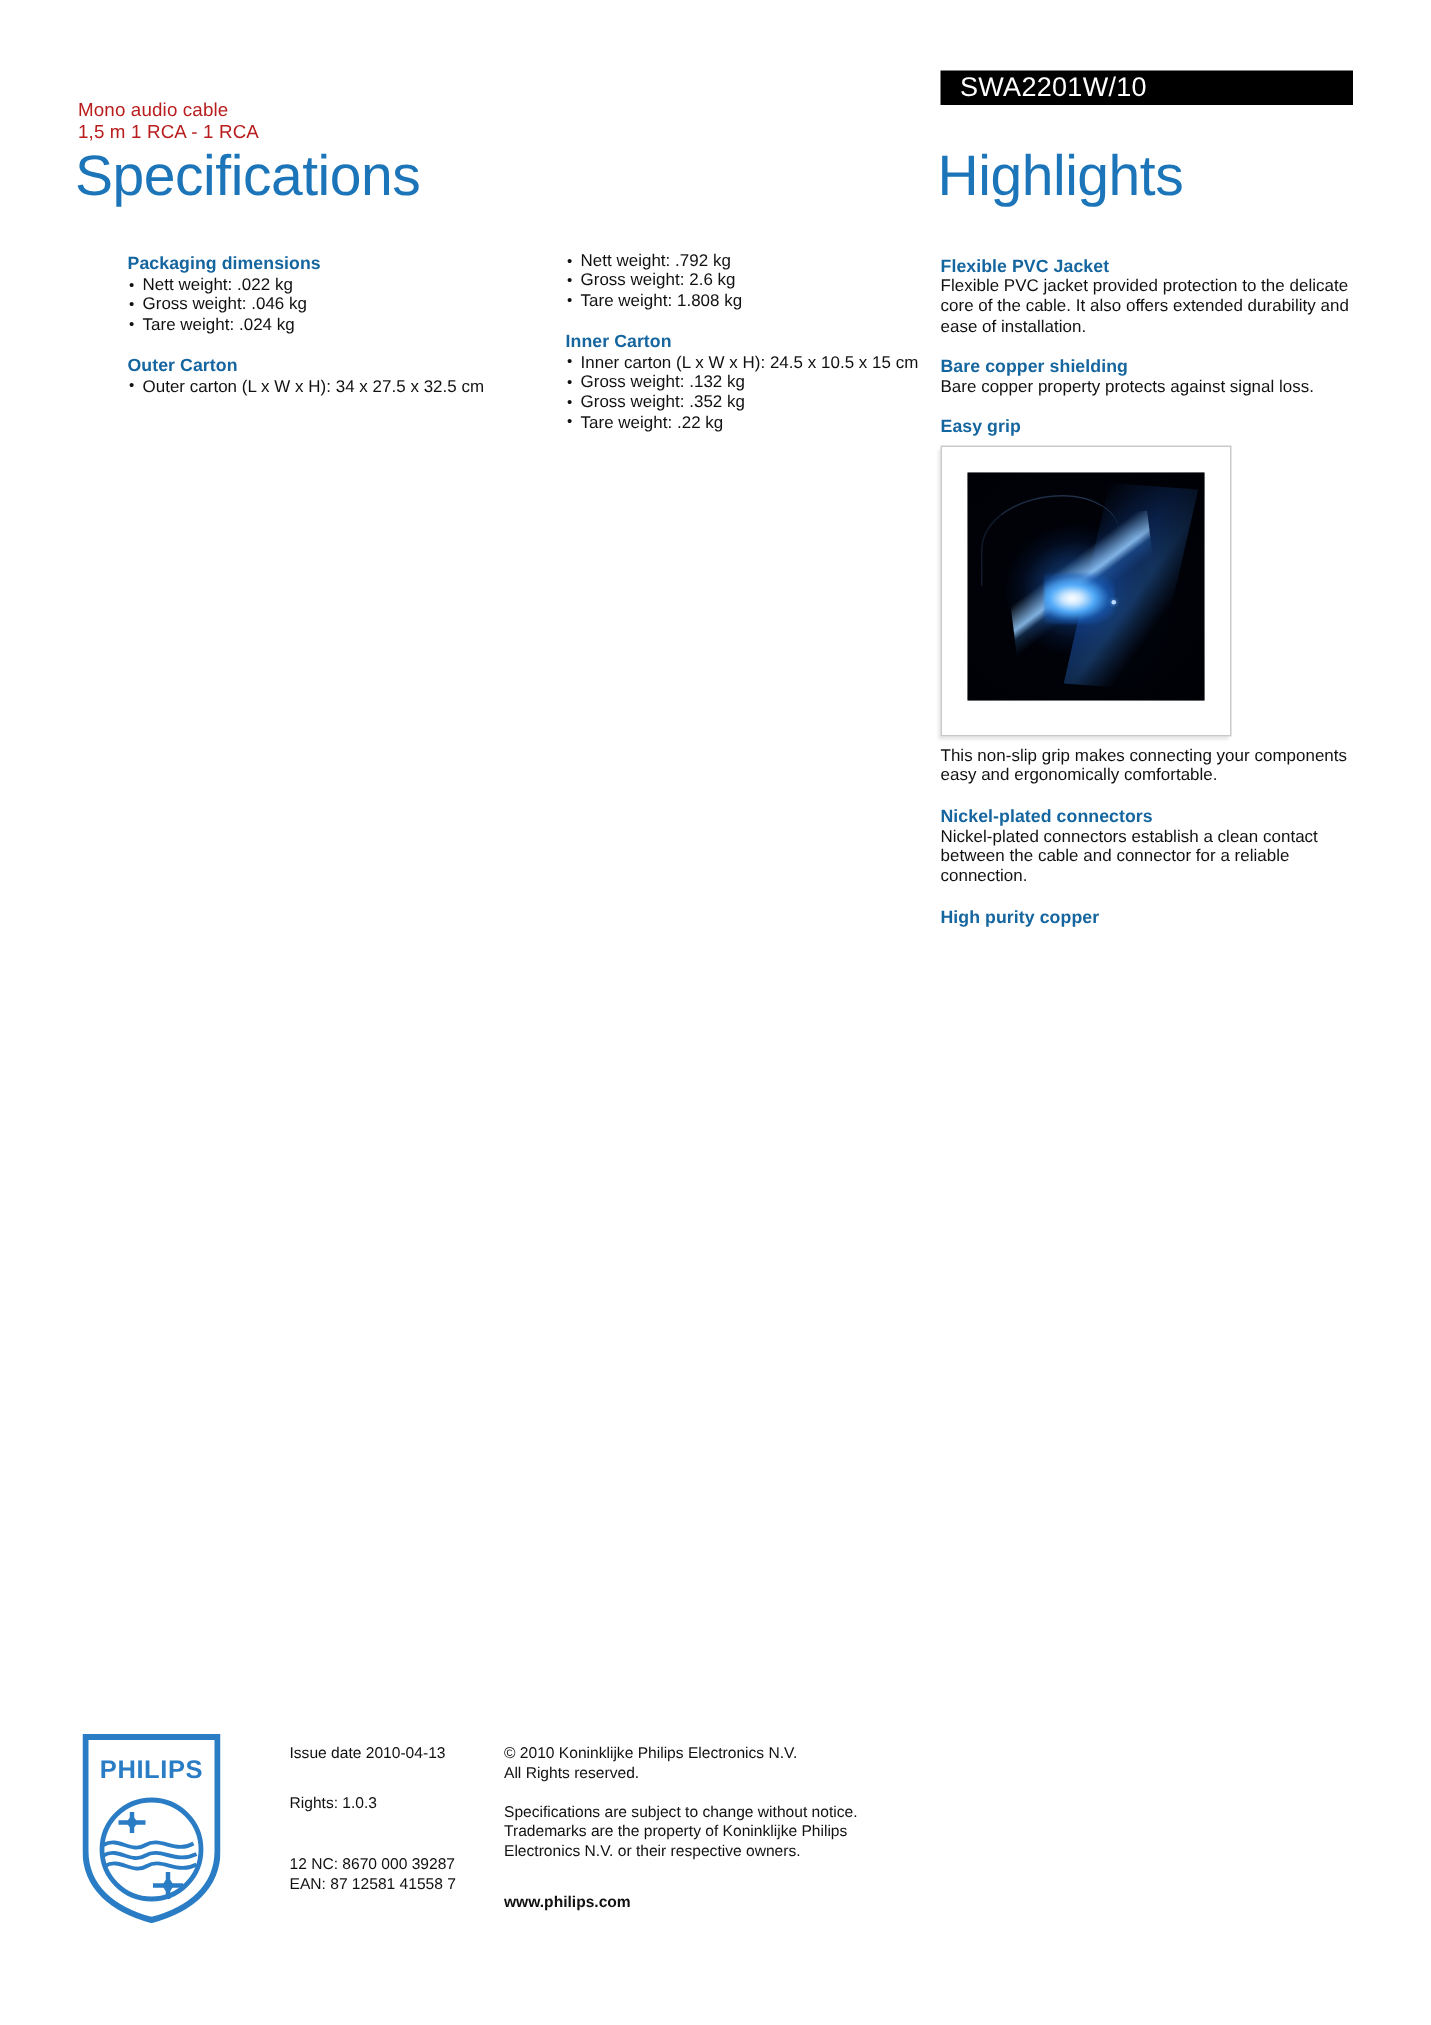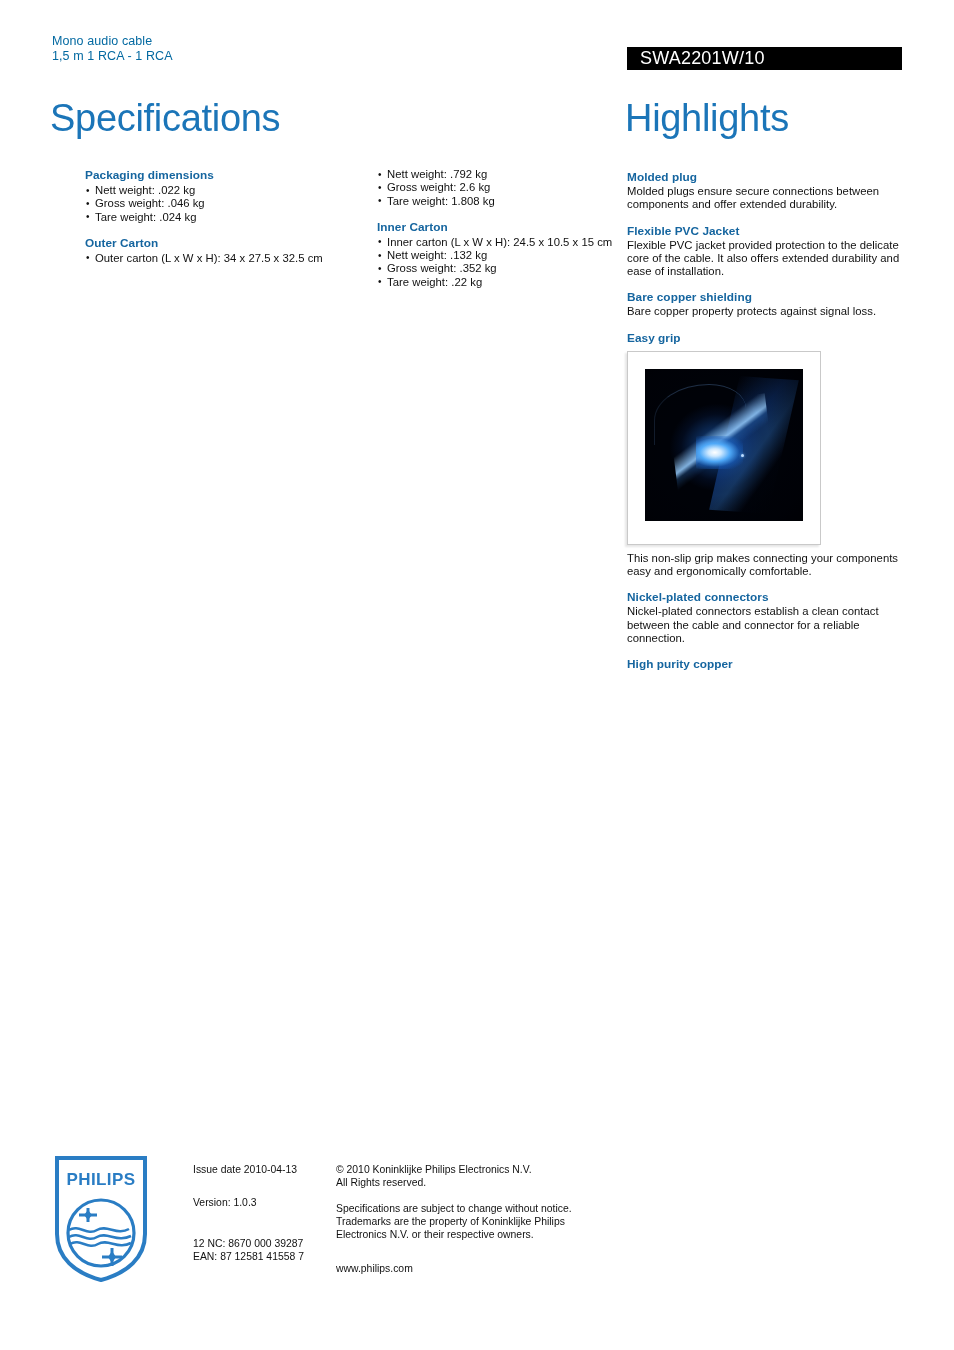--- a/index.html
+++ b/index.html
@@ -11,24 +11,24 @@
     font-family: "Liberation Sans", sans-serif;
     color: #000000;
     position: relative;
     overflow: hidden;
   }
 
   
   .product-line {
     position: absolute;
     left: 52px;
-    top: 34px;
+    top: 66px;
     font-size: 12.5px;
     line-height: 15px;
-    color: #0369a1;
+    color: #b91c1c;
     letter-spacing: .1px;
   }
   .product-line div { white-space: nowrap; }
 
   .model-bar {
     position: absolute;
     left: 627px;
     top: 47px;
     width: 275px;
     height: 23px;
@@ -203,21 +203,21 @@
     line-height: 13px;
     color: #111111;
   }
   .foot-col.meta  { left: 193px; top: 7px;  width: 140px; }
   .foot-col.legal { left: 336px; top: 7px;  width: 270px; }
 
   .foot-col p { margin: 0; }
   .gap-lg { height: 20px; }
   .gap-md { height: 13px; }
   .gap-sm { height: 8px; }
-  .bold { font-weight: normal; }
+  .bold { font-weight: bold; }
   .nowrap { white-space: nowrap; }
 </style>
 </head>
 <body>
 
 <div class="product-line">
   <div>Mono audio cable</div>
   <div>1,5 m 1 RCA - 1 RCA</div>
 </div>
 
@@ -246,33 +246,29 @@
 
   <div class="spec-group">
     <div class="spec-item">Nett weight: .792 kg</div>
     <div class="spec-item">Gross weight: 2.6 kg</div>
     <div class="spec-item">Tare weight: 1.808 kg</div>
   </div>
 
   <div class="spec-group">
     <div class="spec-head">Inner Carton</div>
     <div class="spec-item">Inner carton (L x W x H): 24.5 x 10.5 x 15 cm</div>
-    <div class="spec-item">Nett weight: .132 kg</div>
+    <div class="spec-item">Gross weight: .132 kg</div>
     <div class="spec-item">Gross weight: .352 kg</div>
     <div class="spec-item">Tare weight: .22 kg</div>
   </div>
 
 </div>
 
 <div class="hl-col">
 
-  <div class="hl-block">
-    <div class="hl-title">Molded plug</div>
-    <div class="hl-body">Molded plugs ensure secure connections between components and offer extended durability.</div>
-  </div>
 
   <div class="hl-block">
     <div class="hl-title">Flexible PVC Jacket</div>
     <div class="hl-body">Flexible PVC jacket provided protection to the delicate core of the cable. It also offers extended durability and ease of installation.</div>
   </div>
 
 
   <div class="hl-block">
     <div class="hl-title">Bare copper shielding</div>
     <div class="hl-body">Bare copper property protects against signal loss.</div>
@@ -321,21 +317,21 @@
       <path d="M33 54 L37 59 L33 64 L29 59 Z" fill="#2a7dc4"></path>
 
       <path d="M57 92 L57 110 M47 101 L67 101" stroke="#2a7dc4" stroke-width="3" fill="none"></path>
       <path d="M57 95 L61 101 L57 107 L53 101 Z" fill="#2a7dc4"></path>
     </svg>
   </div>
 
   <div class="foot-col meta">
     <p class="nowrap">Issue date 2010-04-13</p>
     <div class="gap-lg"></div>
-    <p class="nowrap">Version: 1.0.3</p>
+    <p class="nowrap">Rights: 1.0.3</p>
     <div class="gap-lg"></div>
     <div class="gap-sm"></div>
     <p class="nowrap">12 NC: 8670 000 39287</p>
     <p class="nowrap">EAN: 87 12581 41558 7</p>
   </div>
 
   <div class="foot-col legal">
     <p>© 2010 Koninklijke Philips Electronics N.V.</p>
     <p>All Rights reserved.</p>
     <div class="gap-md"></div>

